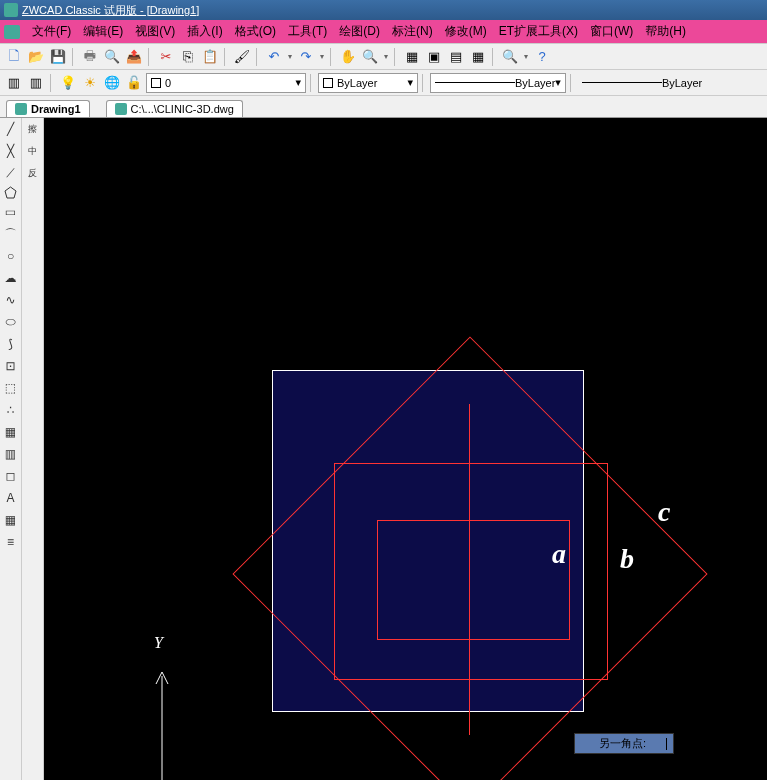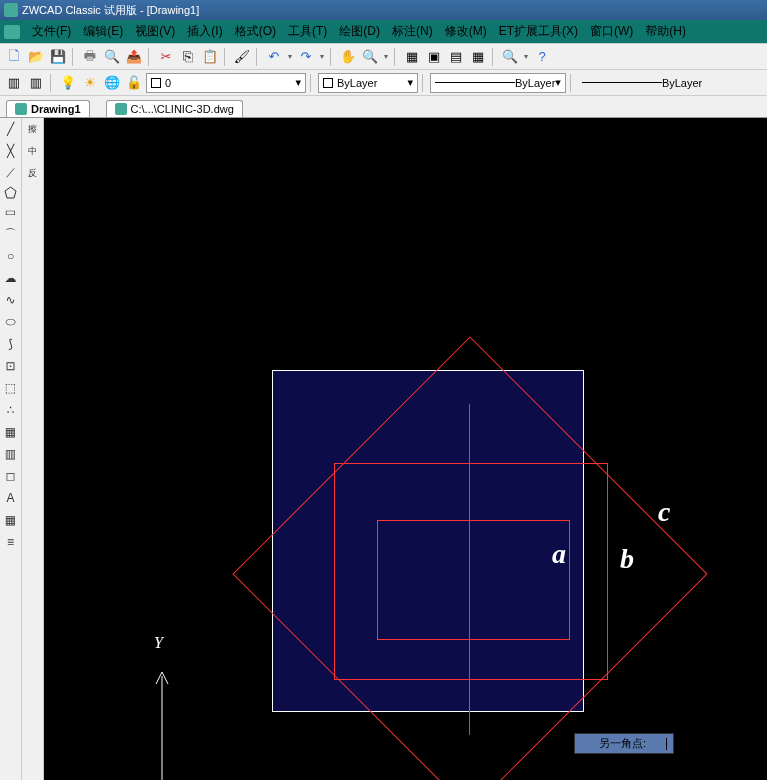--- a/index.html
+++ b/index.html
@@ -1,21 +1,21 @@
 <!DOCTYPE html>
 <html><head>
 <meta charset="utf-8">
 <style>
 * { margin: 0; padding: 0; box-sizing: border-box; font-family: "Microsoft YaHei", "SimSun", Arial, sans-serif; }
 body { background: #d4d0c8; overflow: hidden; width: 767px; height: 780px; position: relative; }
 
-.titlebar { background: linear-gradient(to bottom, #3b6ea5, #2d5a8c); height: 20px; display: flex; align-items: center; padding: 0 4px; color: #fff; font-size: 11px; }
+.titlebar { background: linear-gradient(to bottom, #3b6ea5, #2d5a8c); height: 20px; display: flex; align-items: center; padding: 0 4px; color: #fff; font-size: 11px; text-decoration: underline; }
 .titlebar .icon { width: 14px; height: 14px; background: #4a9; border-radius: 2px; margin-right: 4px; }
 
-.menubar { background: #0f766e; height: 24px; display: flex; align-items: center; padding: 0 4px; font-size: 12px; border-bottom: 1px solid #ccc; }
+.menubar { background: #ec4899; height: 24px; display: flex; align-items: center; padding: 0 4px; font-size: 12px; border-bottom: 1px solid #ccc; }
 .menubar .menu-item { padding: 2px 6px; cursor: pointer; }
 .menubar .win-icon { width: 16px; height: 14px; background: #4a9; margin-right: 6px; border-radius: 2px; }
 
 .toolbar { background: #f0f0f0; height: 26px; display: flex; align-items: center; padding: 2px 4px; border-bottom: 1px solid #ccc; gap: 2px; }
 .tbtn { width: 20px; height: 20px; display: flex; align-items: center; justify-content: center; cursor: pointer; border-radius: 2px; font-size: 13px; }
 .tsep { width: 4px; height: 18px; border-left: 1px solid #bbb; margin: 0 2px; }
 .tdrop { font-size: 8px; color: #666; padding: 0 2px; }
 
 .row2 { background: #f0f0f0; height: 26px; display: flex; align-items: center; padding: 2px 4px; border-bottom: 1px solid #ccc; gap: 2px; }
 .layer-combo { height: 20px; border: 1px solid #999; background: #fff; font-size: 11px; padding: 0 4px; display: flex; align-items: center; min-width: 160px; justify-content: space-between; }

